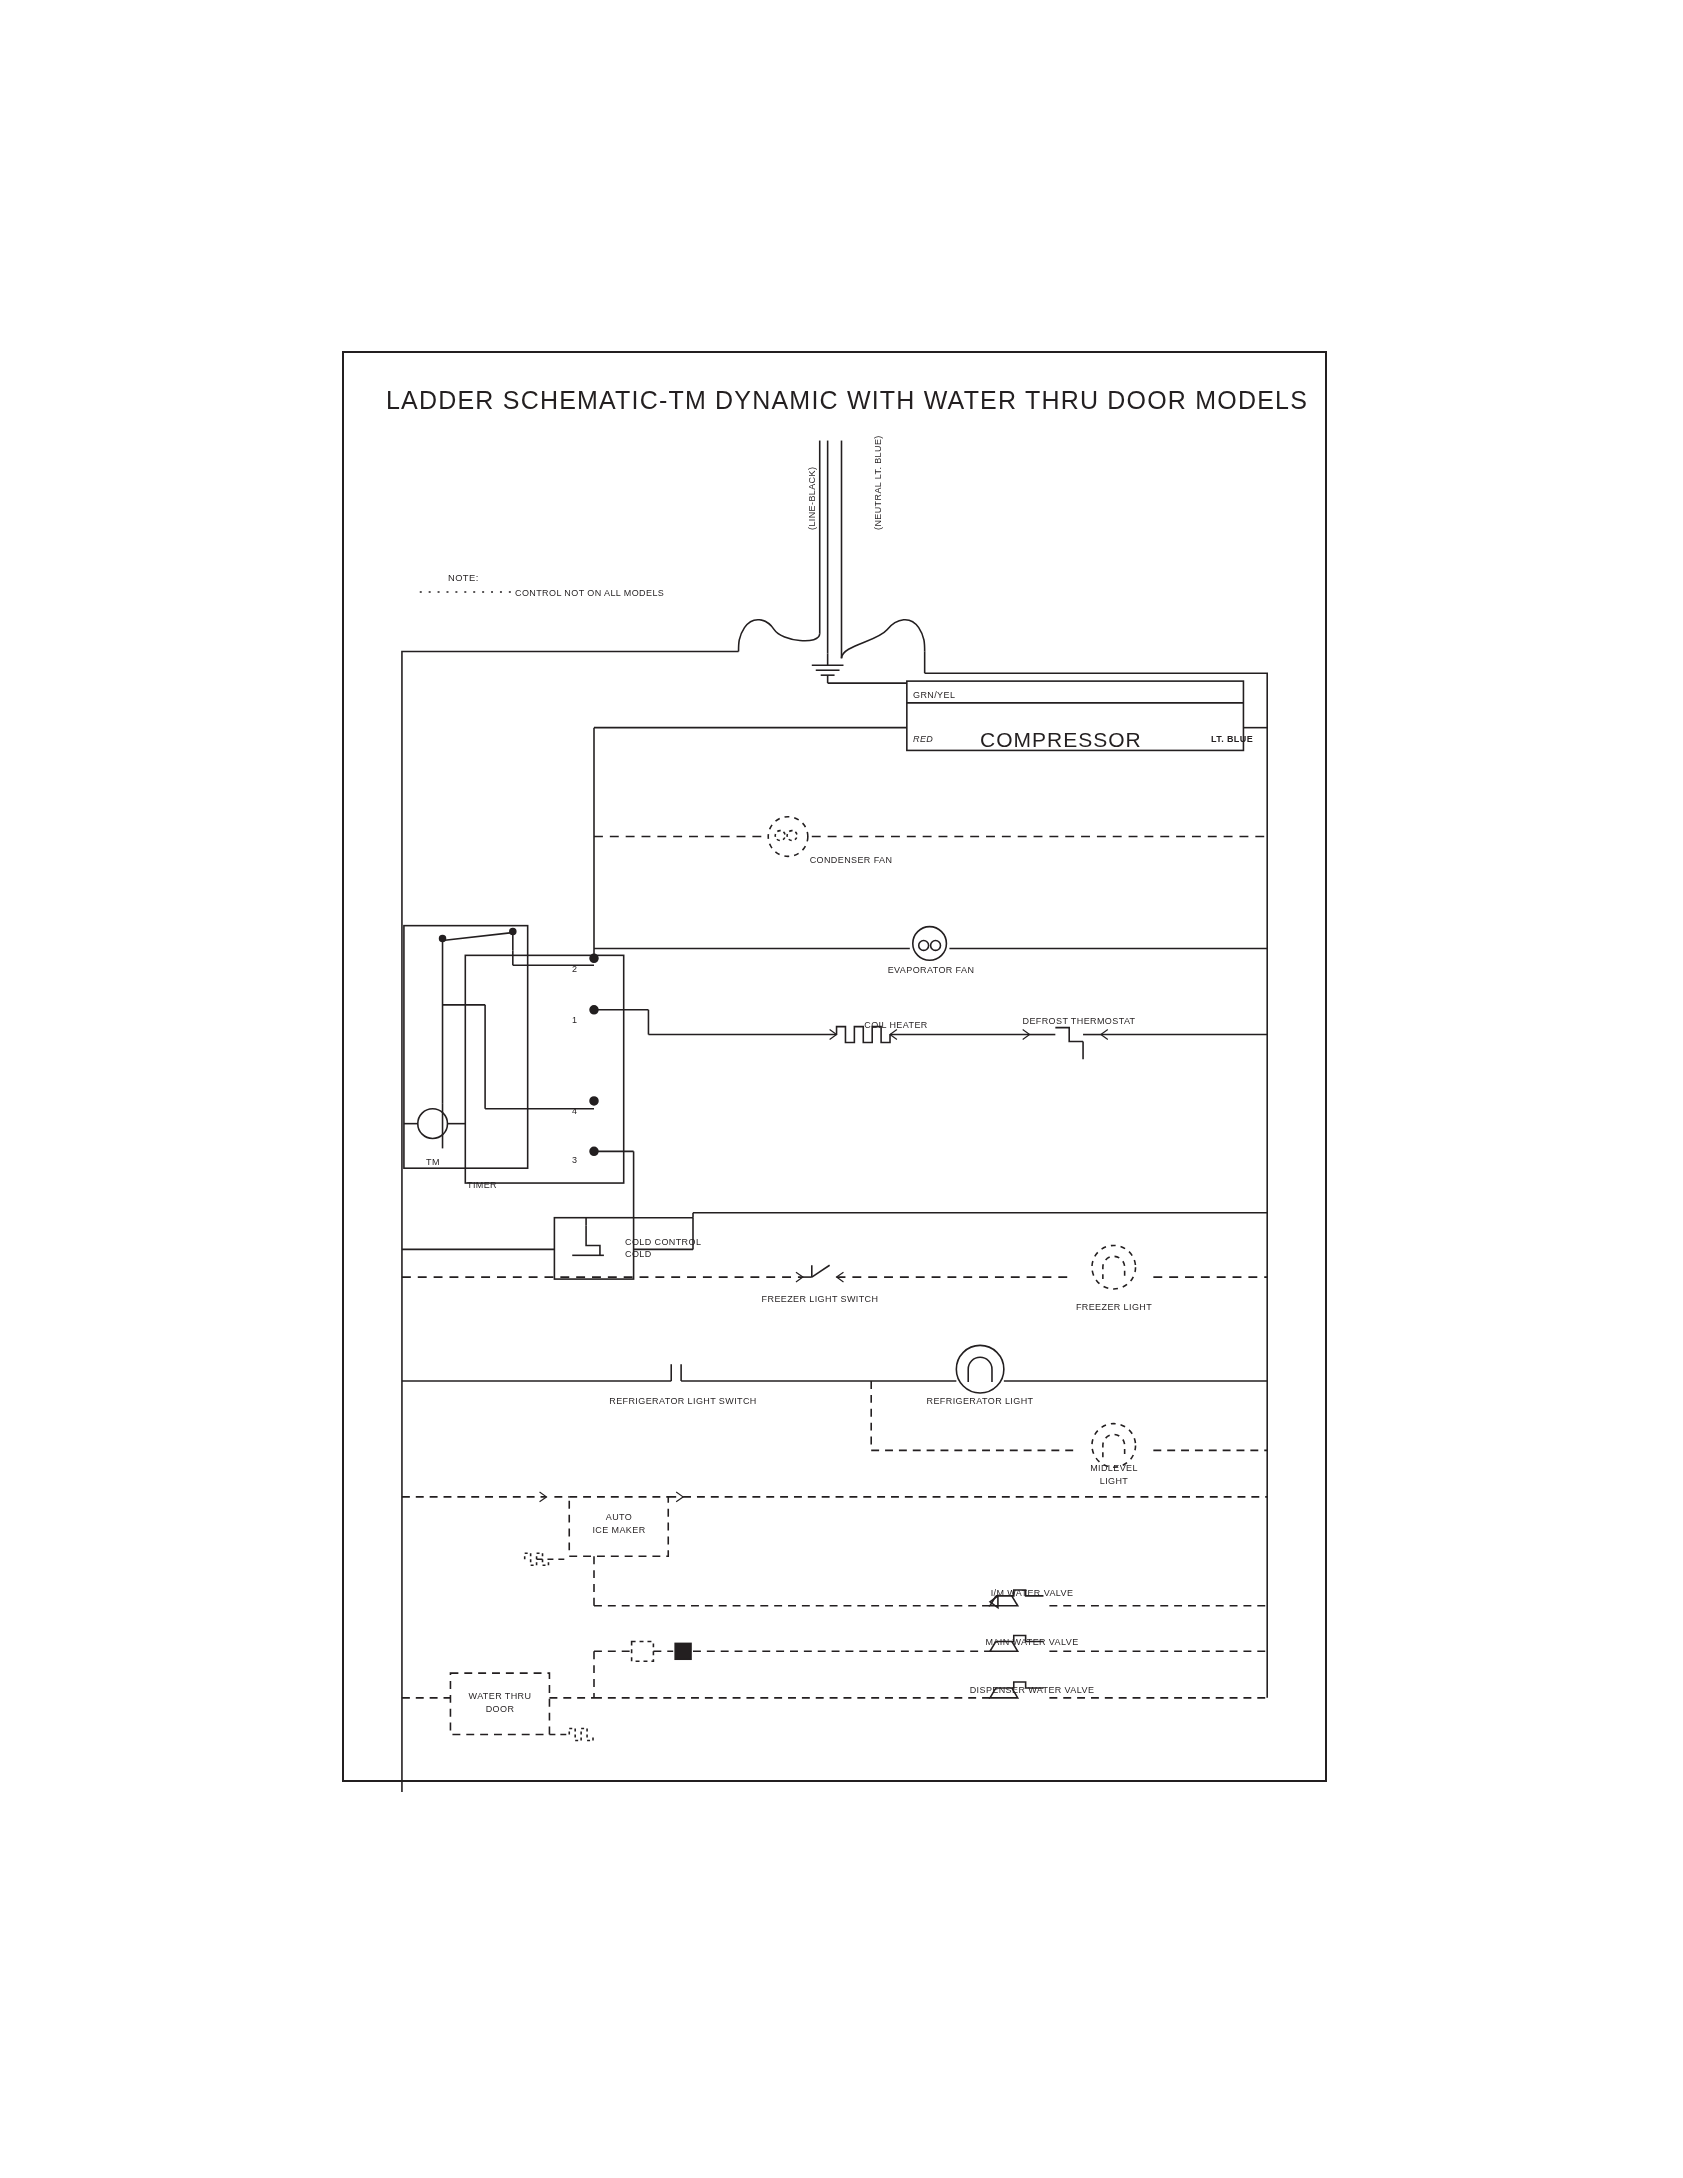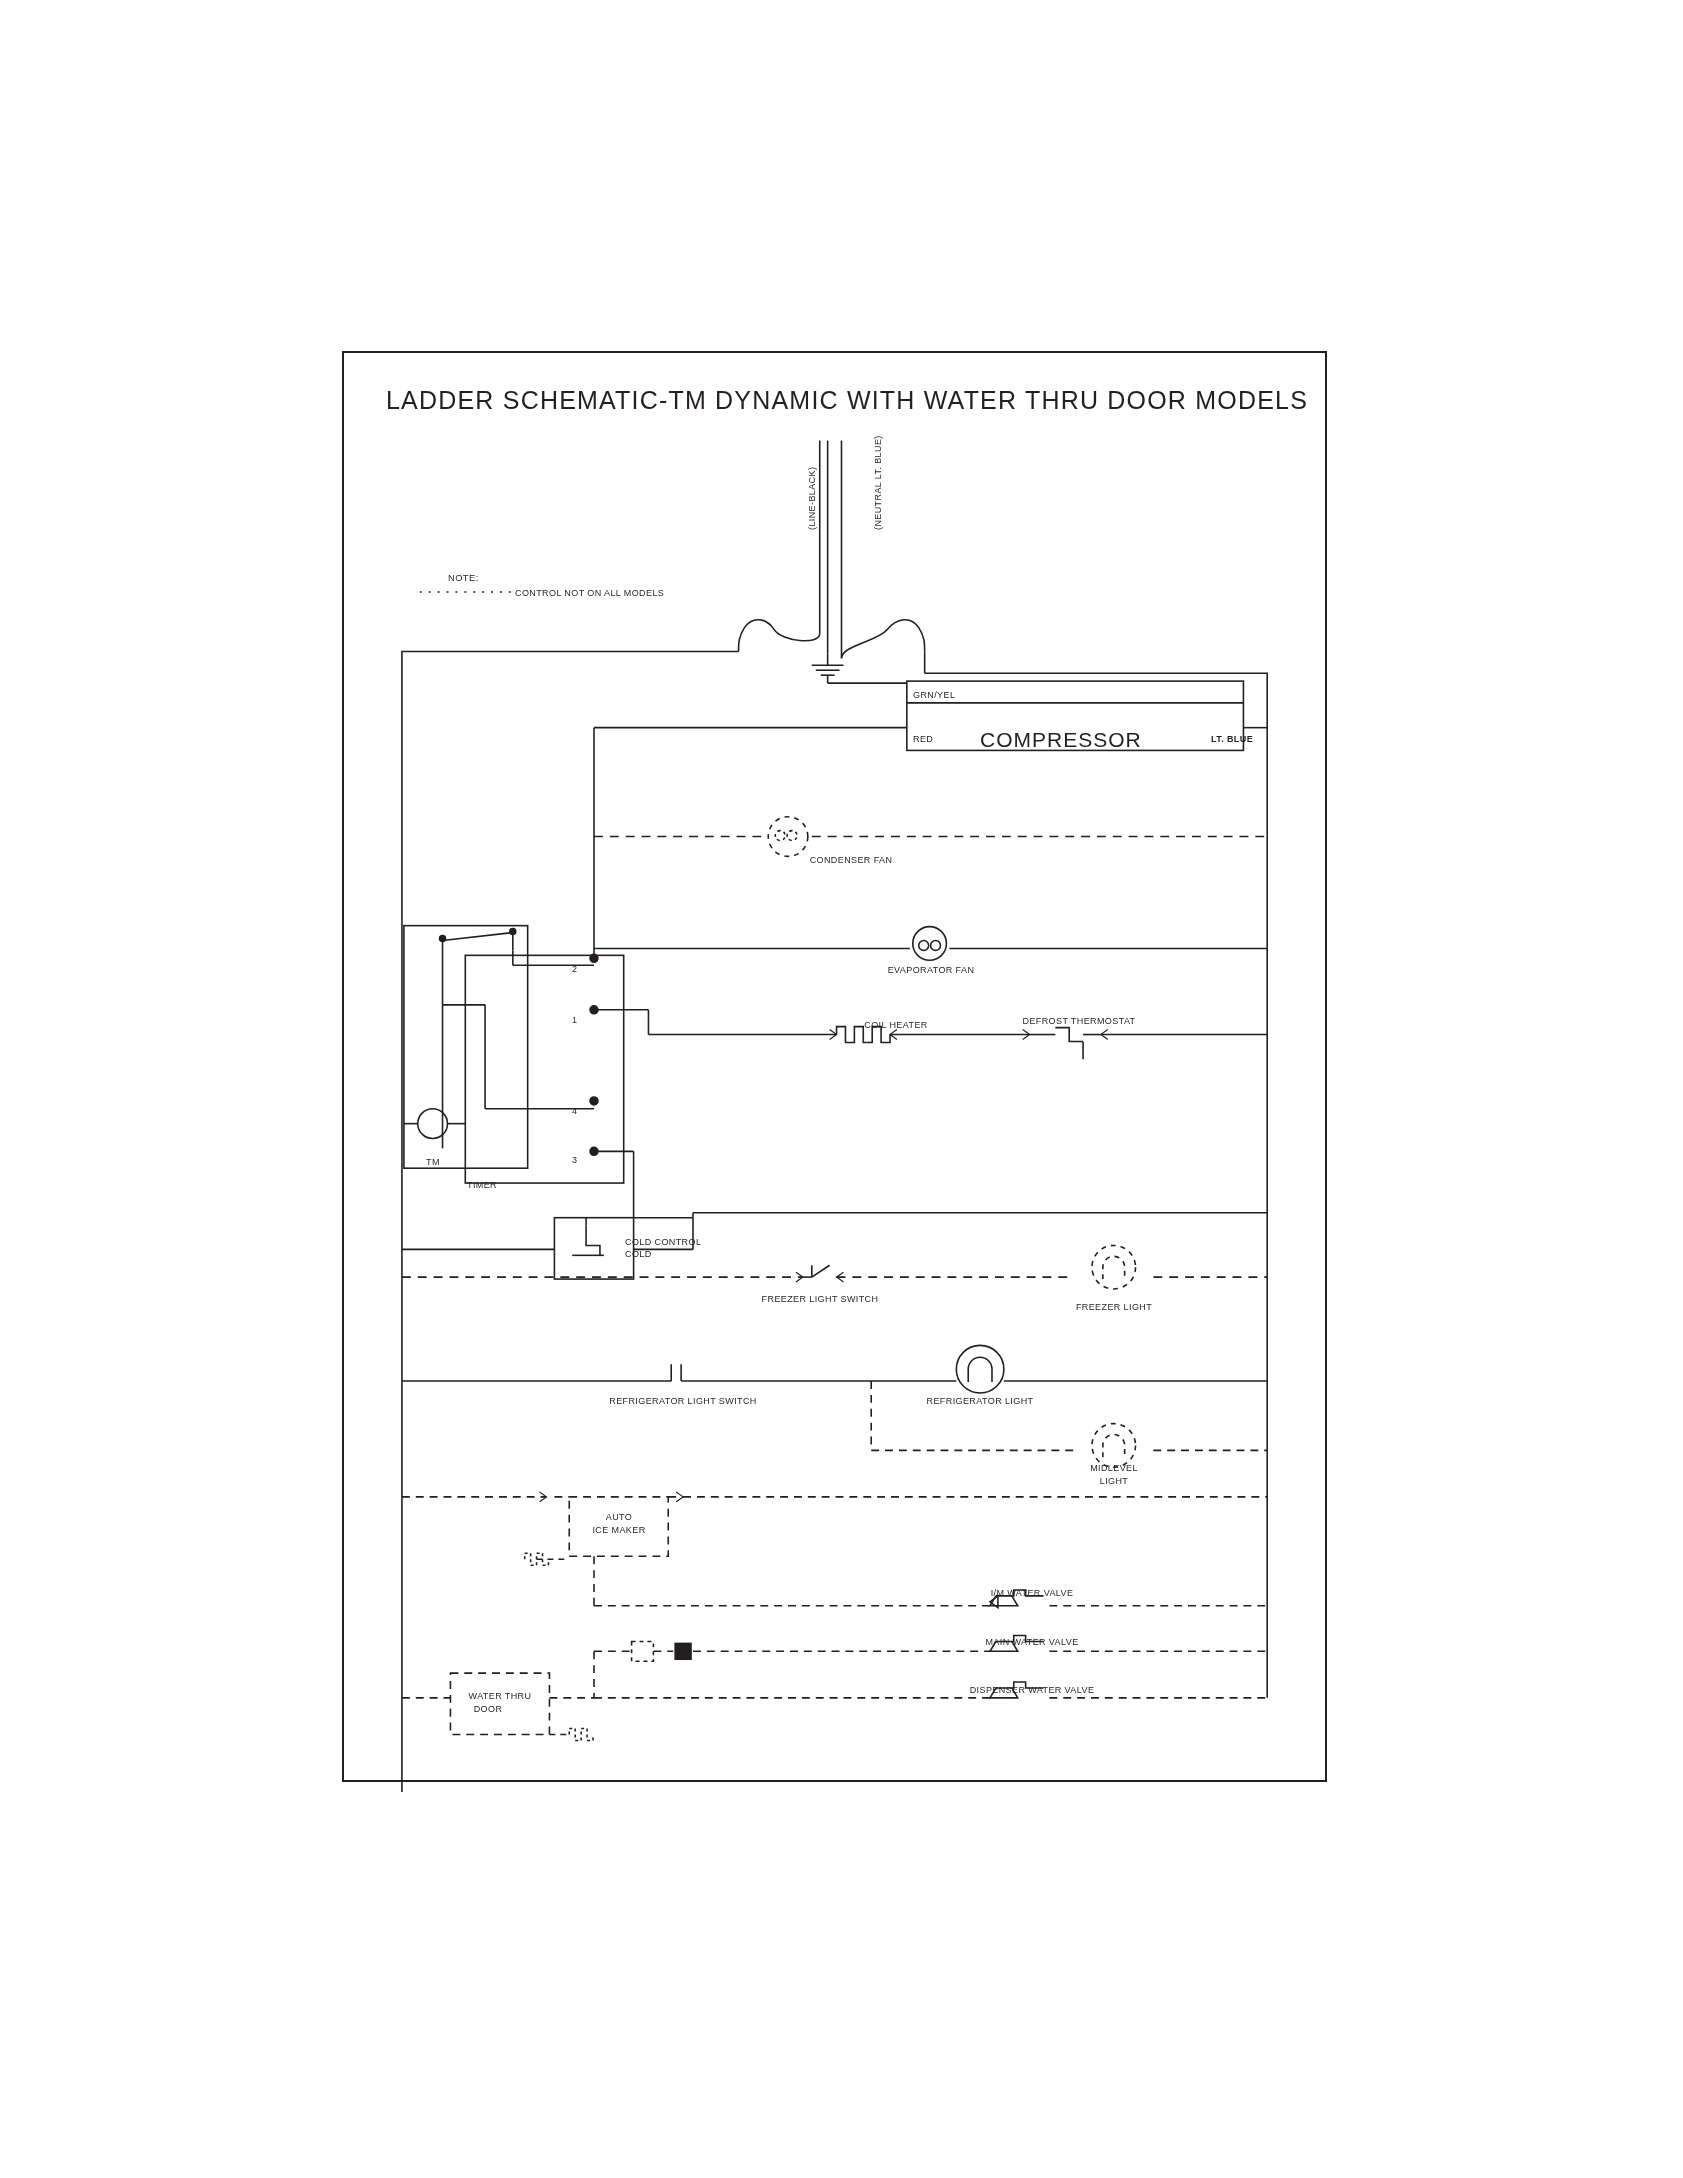--- a/index.html
+++ b/index.html
@@ -73,21 +73,21 @@
 
   <div class="title">LADDER SCHEMATIC-TM DYNAMIC WITH WATER THRU DOOR MODELS</div>
 
   <div class="lbl vert" style="left:807px; top:530px;">(LINE-BLACK)</div>
   <div class="lbl vert" style="left:873px; top:530px;">(NEUTRAL LT. BLUE)</div>
 
   <div class="lbl note" style="left:416px; top:572px;">NOTE:</div>
   <div class="lbl" style="left:515px; top:588px;">CONTROL NOT ON ALL MODELS</div>
 
   <div class="lbl" style="left:913px; top:690px;">GRN/YEL</div>
-  <div class="lbl" style="left:913px; top:734px;">RED</div>
+  <div class="lbl" style="left:913px; top:734px;font-style:italic;">RED</div>
   <div class="lbl" style="left:1211px; top:734px;font-weight:bold;">LT. BLUE</div>
   <div class="lbl big" style="left:980px; top:728px;">COMPRESSOR</div>
 
   <div class="lbl c" style="left:851px; top:855px;">CONDENSER FAN</div>
   <div class="lbl c" style="left:931px; top:965px;">EVAPORATOR FAN</div>
   <div class="lbl c" style="left:896px; top:1020px;">COIL HEATER</div>
   <div class="lbl c" style="left:1079px; top:1016px;">DEFROST THERMOSTAT</div>
   <div class="lbl c" style="left:482px; top:1180px;">TIMER</div>
   <div class="lbl c" style="left:433px; top:1117px;margin-top:40px;">TM</div>
   <div class="lbl" style="left:625px; top:1237px;">COLD
@@ -98,21 +98,21 @@
   <div class="lbl c" style="left:683px; top:1396px;">REFRIGERATOR LIGHT SWITCH</div>
   <div class="lbl c" style="left:980px; top:1396px;">REFRIGERATOR LIGHT</div>
   <div class="lbl c" style="left:1114px; top:1463px;">MIDLEVEL</div>
   <div class="lbl c" style="left:1114px; top:1476px;">LIGHT</div>
   <div class="lbl c" style="left:619px; top:1512px;">AUTO</div>
   <div class="lbl c" style="left:619px; top:1525px;">ICE MAKER</div>
   <div class="lbl c" style="left:1032px; top:1588px;">I/M WATER VALVE</div>
   <div class="lbl c" style="left:1032px; top:1637px;">MAIN WATER VALVE</div>
   <div class="lbl c" style="left:1032px; top:1685px;">DISPENSER WATER VALVE</div>
   <div class="lbl c" style="left:500px; top:1691px;">WATER THRU</div>
-  <div class="lbl c" style="left:488px; top:1704px;">DOOR</div>
+  <div class="lbl c" style="left:500px; top:1704px;">DOOR</div>
 
   <div class="lbl" style="left:572px; top:964px;">2</div>
   <div class="lbl" style="left:572px; top:1015px;">1</div>
   <div class="lbl" style="left:572px; top:1106px;">4</div>
   <div class="lbl" style="left:572px; top:1155px;">3</div>
 
   <svg class="layer" viewBox="0 0 1700 2200">
     <g stroke="#231f20" fill="none" stroke-width="1.6">
 
       <line x1="828" y1="445" x2="828" y2="640"></line>

